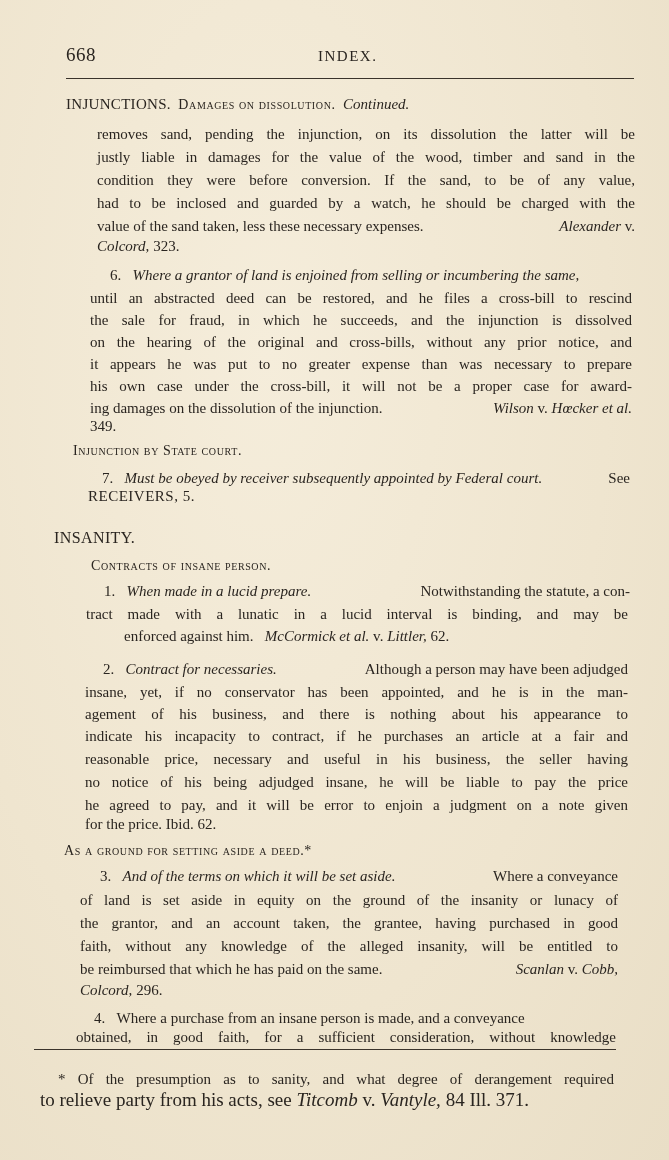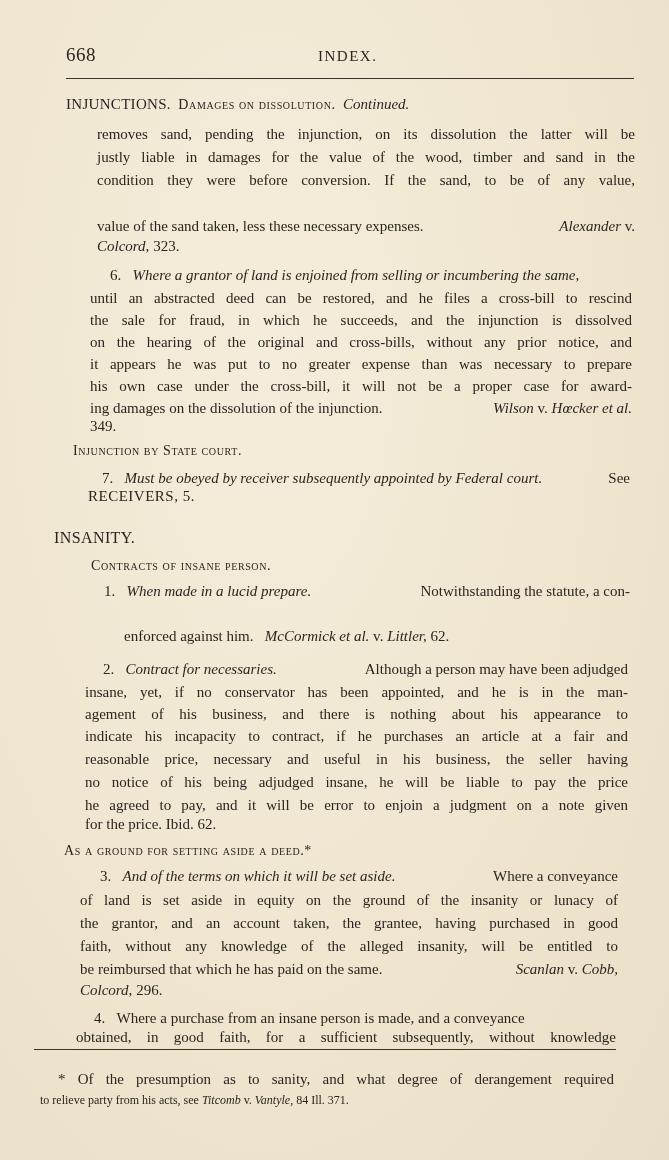--- a/index.html
+++ b/index.html
@@ -37,20 +37,21 @@
 
   <div class="line" style="top:93px;left:66px;">
     <span class="caps-head">INJUNCTIONS.</span>
     &nbsp;<span class="sc" style="font-size:14px;">Damages on dissolution.</span>
     &nbsp;<span class="it">Continued.</span>
   </div>
 
   <div class="line just" style="top:123px;left:97px;width:538px;">removes sand, pending the injunction, on its dissolution the latter will be</div>
   <div class="line just" style="top:146px;left:97px;width:538px;">justly liable in damages for the value of the wood, timber and sand in the</div>
   <div class="line just" style="top:169px;left:97px;width:538px;">condition they were before conversion. If the sand, to be of any value,</div>
+  <div class="line just" style="top:192px;left:97px;width:538px;">had to be inclosed and guarded by a watch, he should be charged with the</div>
   <div class="line" style="top:215px;left:97px;width:538px;">
     <span>value of the sand taken, less these necessary expenses.</span>
     <span style="position:absolute;right:0;top:0;">
       <span class="it">Alexander</span>
       <span>v.</span>
     </span>
   </div>
   <div class="line" style="top:235px;left:97px;">
     <span class="it">Colcord,</span>
     <span>323.</span>
@@ -84,20 +85,21 @@
   <div class="line" style="top:485px;left:88px;letter-spacing:0.5px;">RECEIVERS, 5.</div>
 
   <div class="line bold-head" style="top:527px;left:54px;">INSANITY.</div>
   <div class="line sc" style="top:555px;left:71px;font-size:14px;margin-left:20px;">Contracts of insane person.</div>
 
   <div class="line" style="top:580px;left:104px;width:526px;">
     <span>1.</span>
     &nbsp;&nbsp;<span class="it">When made in a lucid prepare.</span>
     <span style="position:absolute;right:0;top:0;">Notwithstanding the statute, a con-</span>
   </div>
+  <div class="line just" style="top:603px;left:86px;width:542px;">tract made with a lunatic in a lucid interval is binding, and may be</div>
   <div class="line" style="top:625px;left:86px;margin-left:38px;">
     <span>enforced against him.</span>
     &nbsp;&nbsp;<span class="it">McCormick et al.</span>
     <span>v.</span>
     <span class="it">Littler,</span>
     <span>62.</span>
   </div>
 
   <div class="line" style="top:658px;left:103px;width:525px;">
     <span>2.</span>
@@ -132,26 +134,26 @@
   </div>
   <div class="line" style="top:979px;left:80px;">
     <span class="it">Colcord,</span>
     <span>296.</span>
   </div>
 
   <div class="line" style="top:1007px;left:94px;width:522px;">
     <span>4.</span>
     &nbsp;&nbsp;<span>Where a purchase from an insane person is made, and a conveyance</span>
   </div>
-  <div class="line just" style="top:1026px;left:76px;width:540px;">obtained, in good faith, for a sufficient subsequently, without knowledge</div>
+  <div class="line just" style="top:1026px;left:76px;width:540px;">obtained, in good faith, for a sufficient consideration, without knowledge</div>
 
   <div class="foot-rule"></div>
 
   <div class="line just" style="top:1068px;left:58px;width:556px;font-size:15px;">* Of the presumption as to sanity, and what degree of derangement required</div>
-  <div class="line" style="top:1089px;left:40px;font-size:12px;">
+  <div class="line" style="top:1089px;left:40px;font-size:19px;">
     <span>to relieve party from his acts, see</span>
     <span class="it">Titcomb</span>
     <span>v.</span>
     <span class="it">Vantyle,</span>
     <span>84 Ill. 371.</span>
   </div>
 
 </div>
 
 </body></html>

